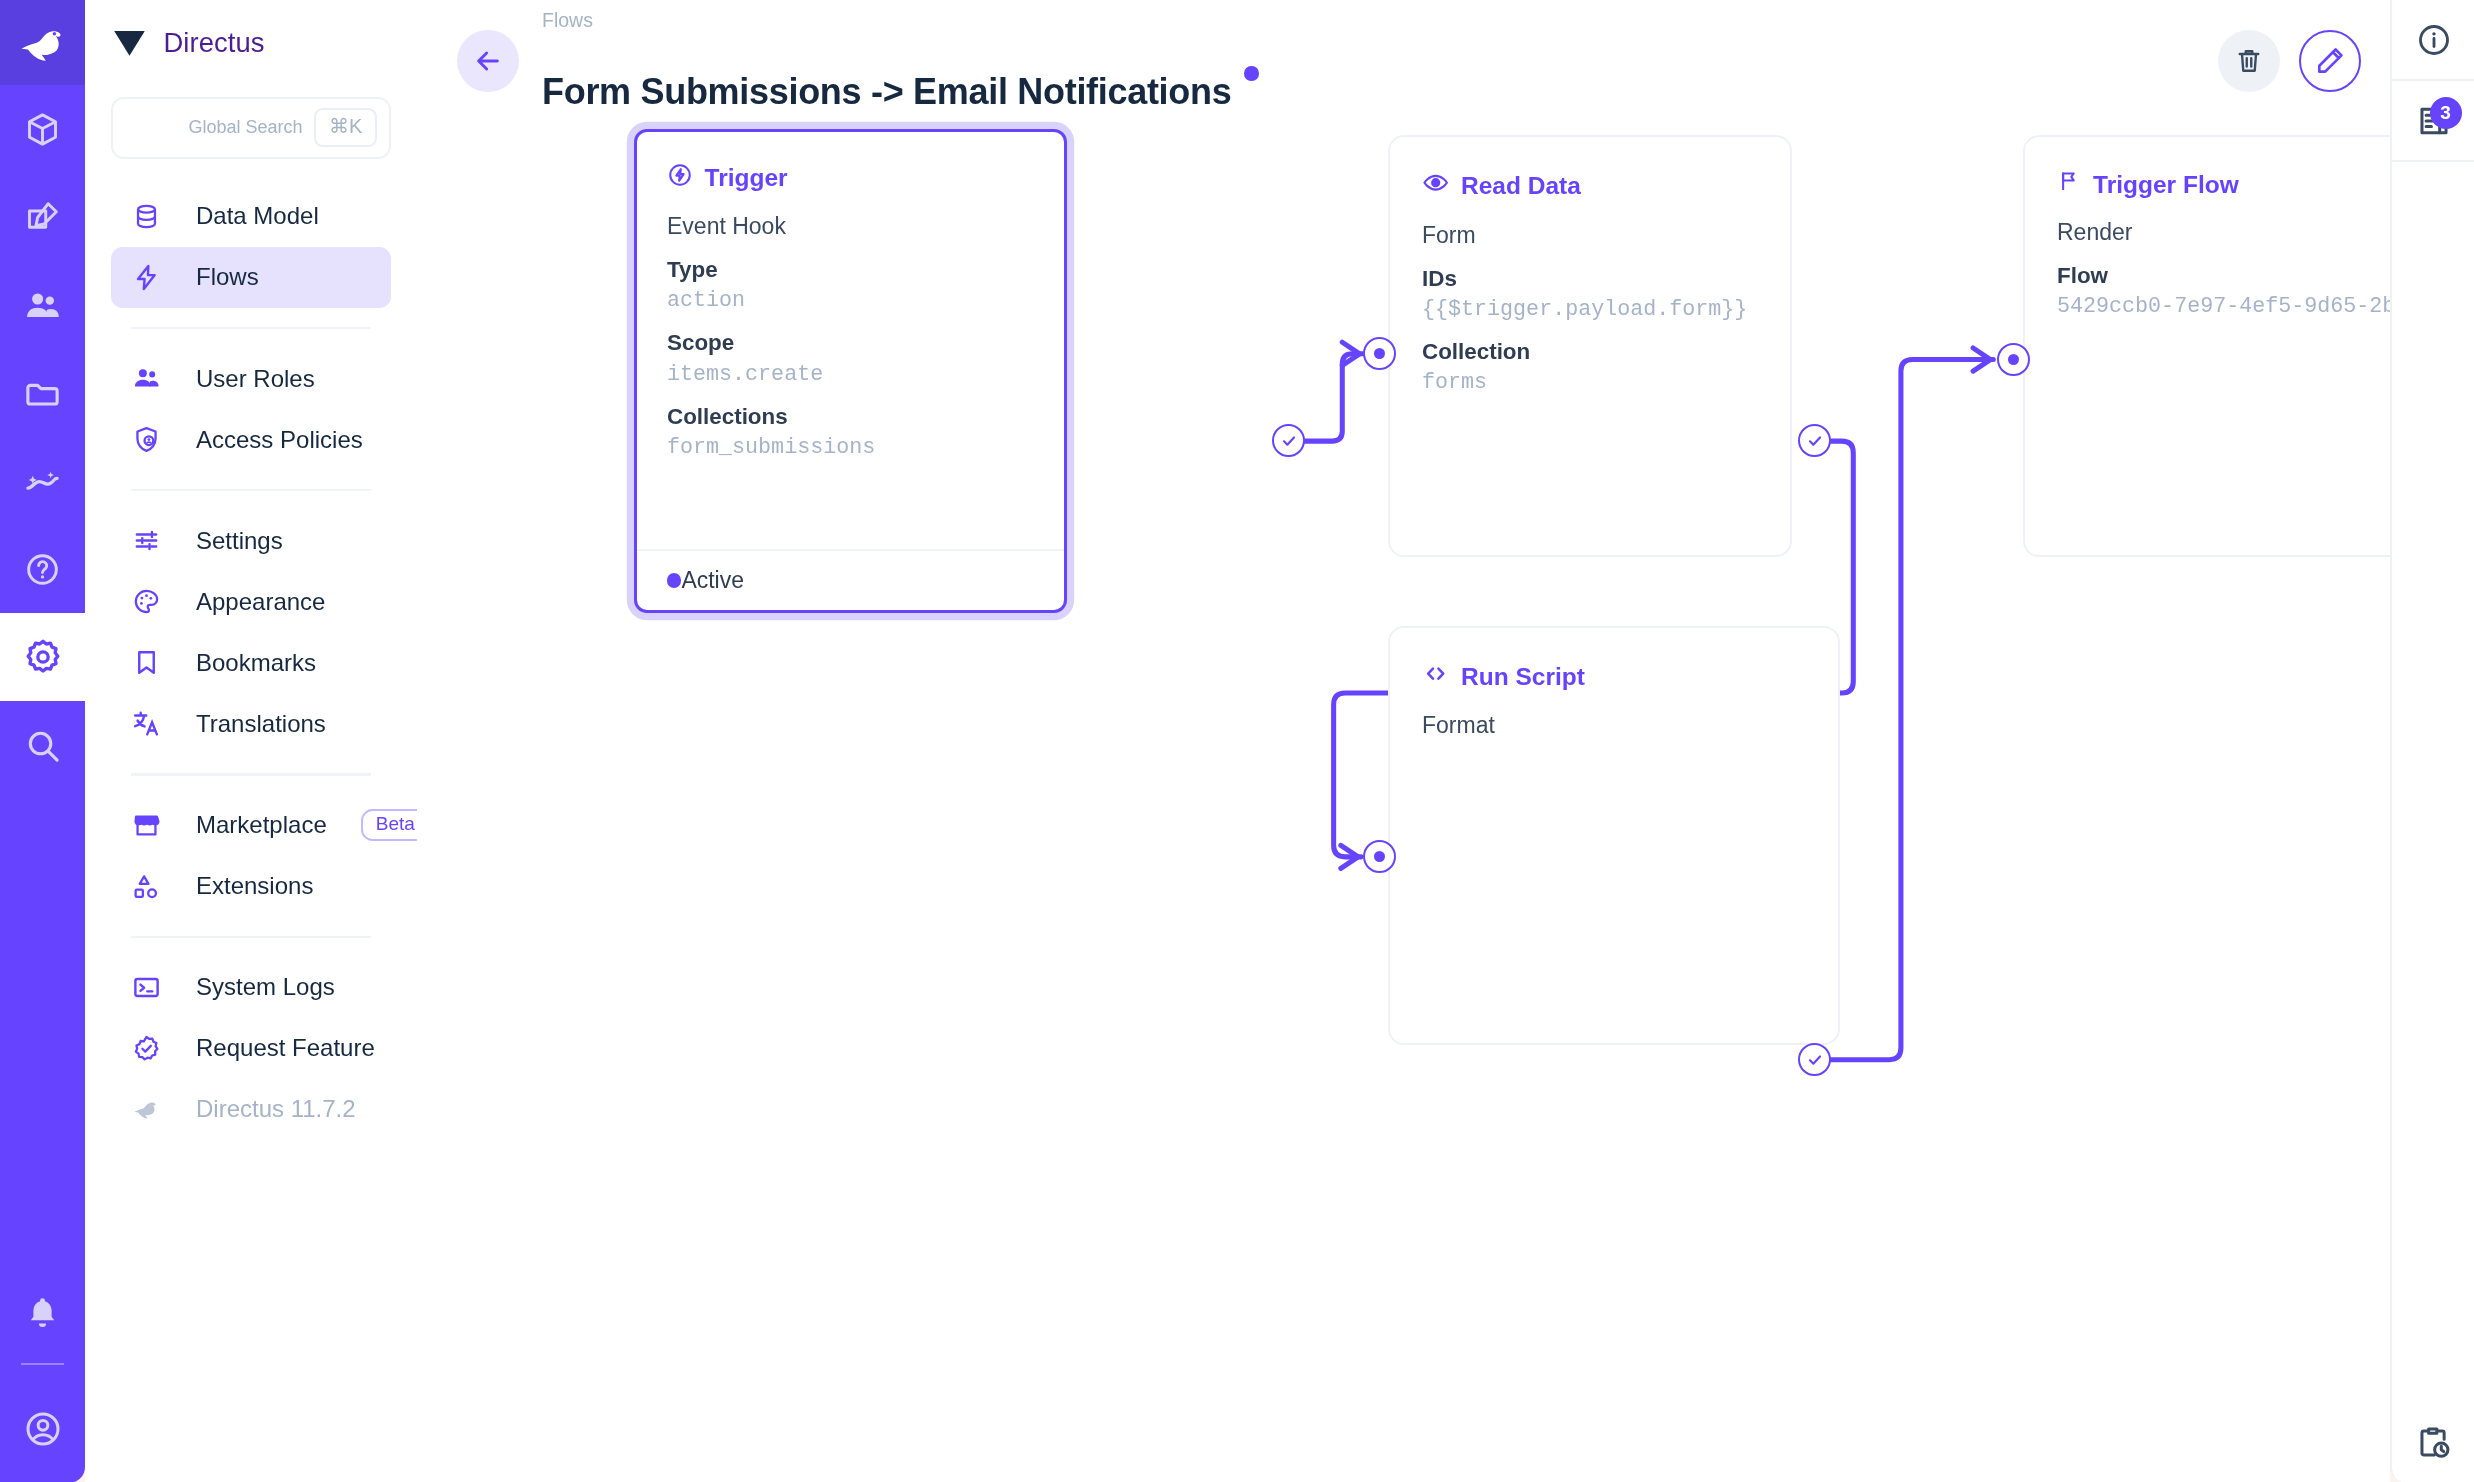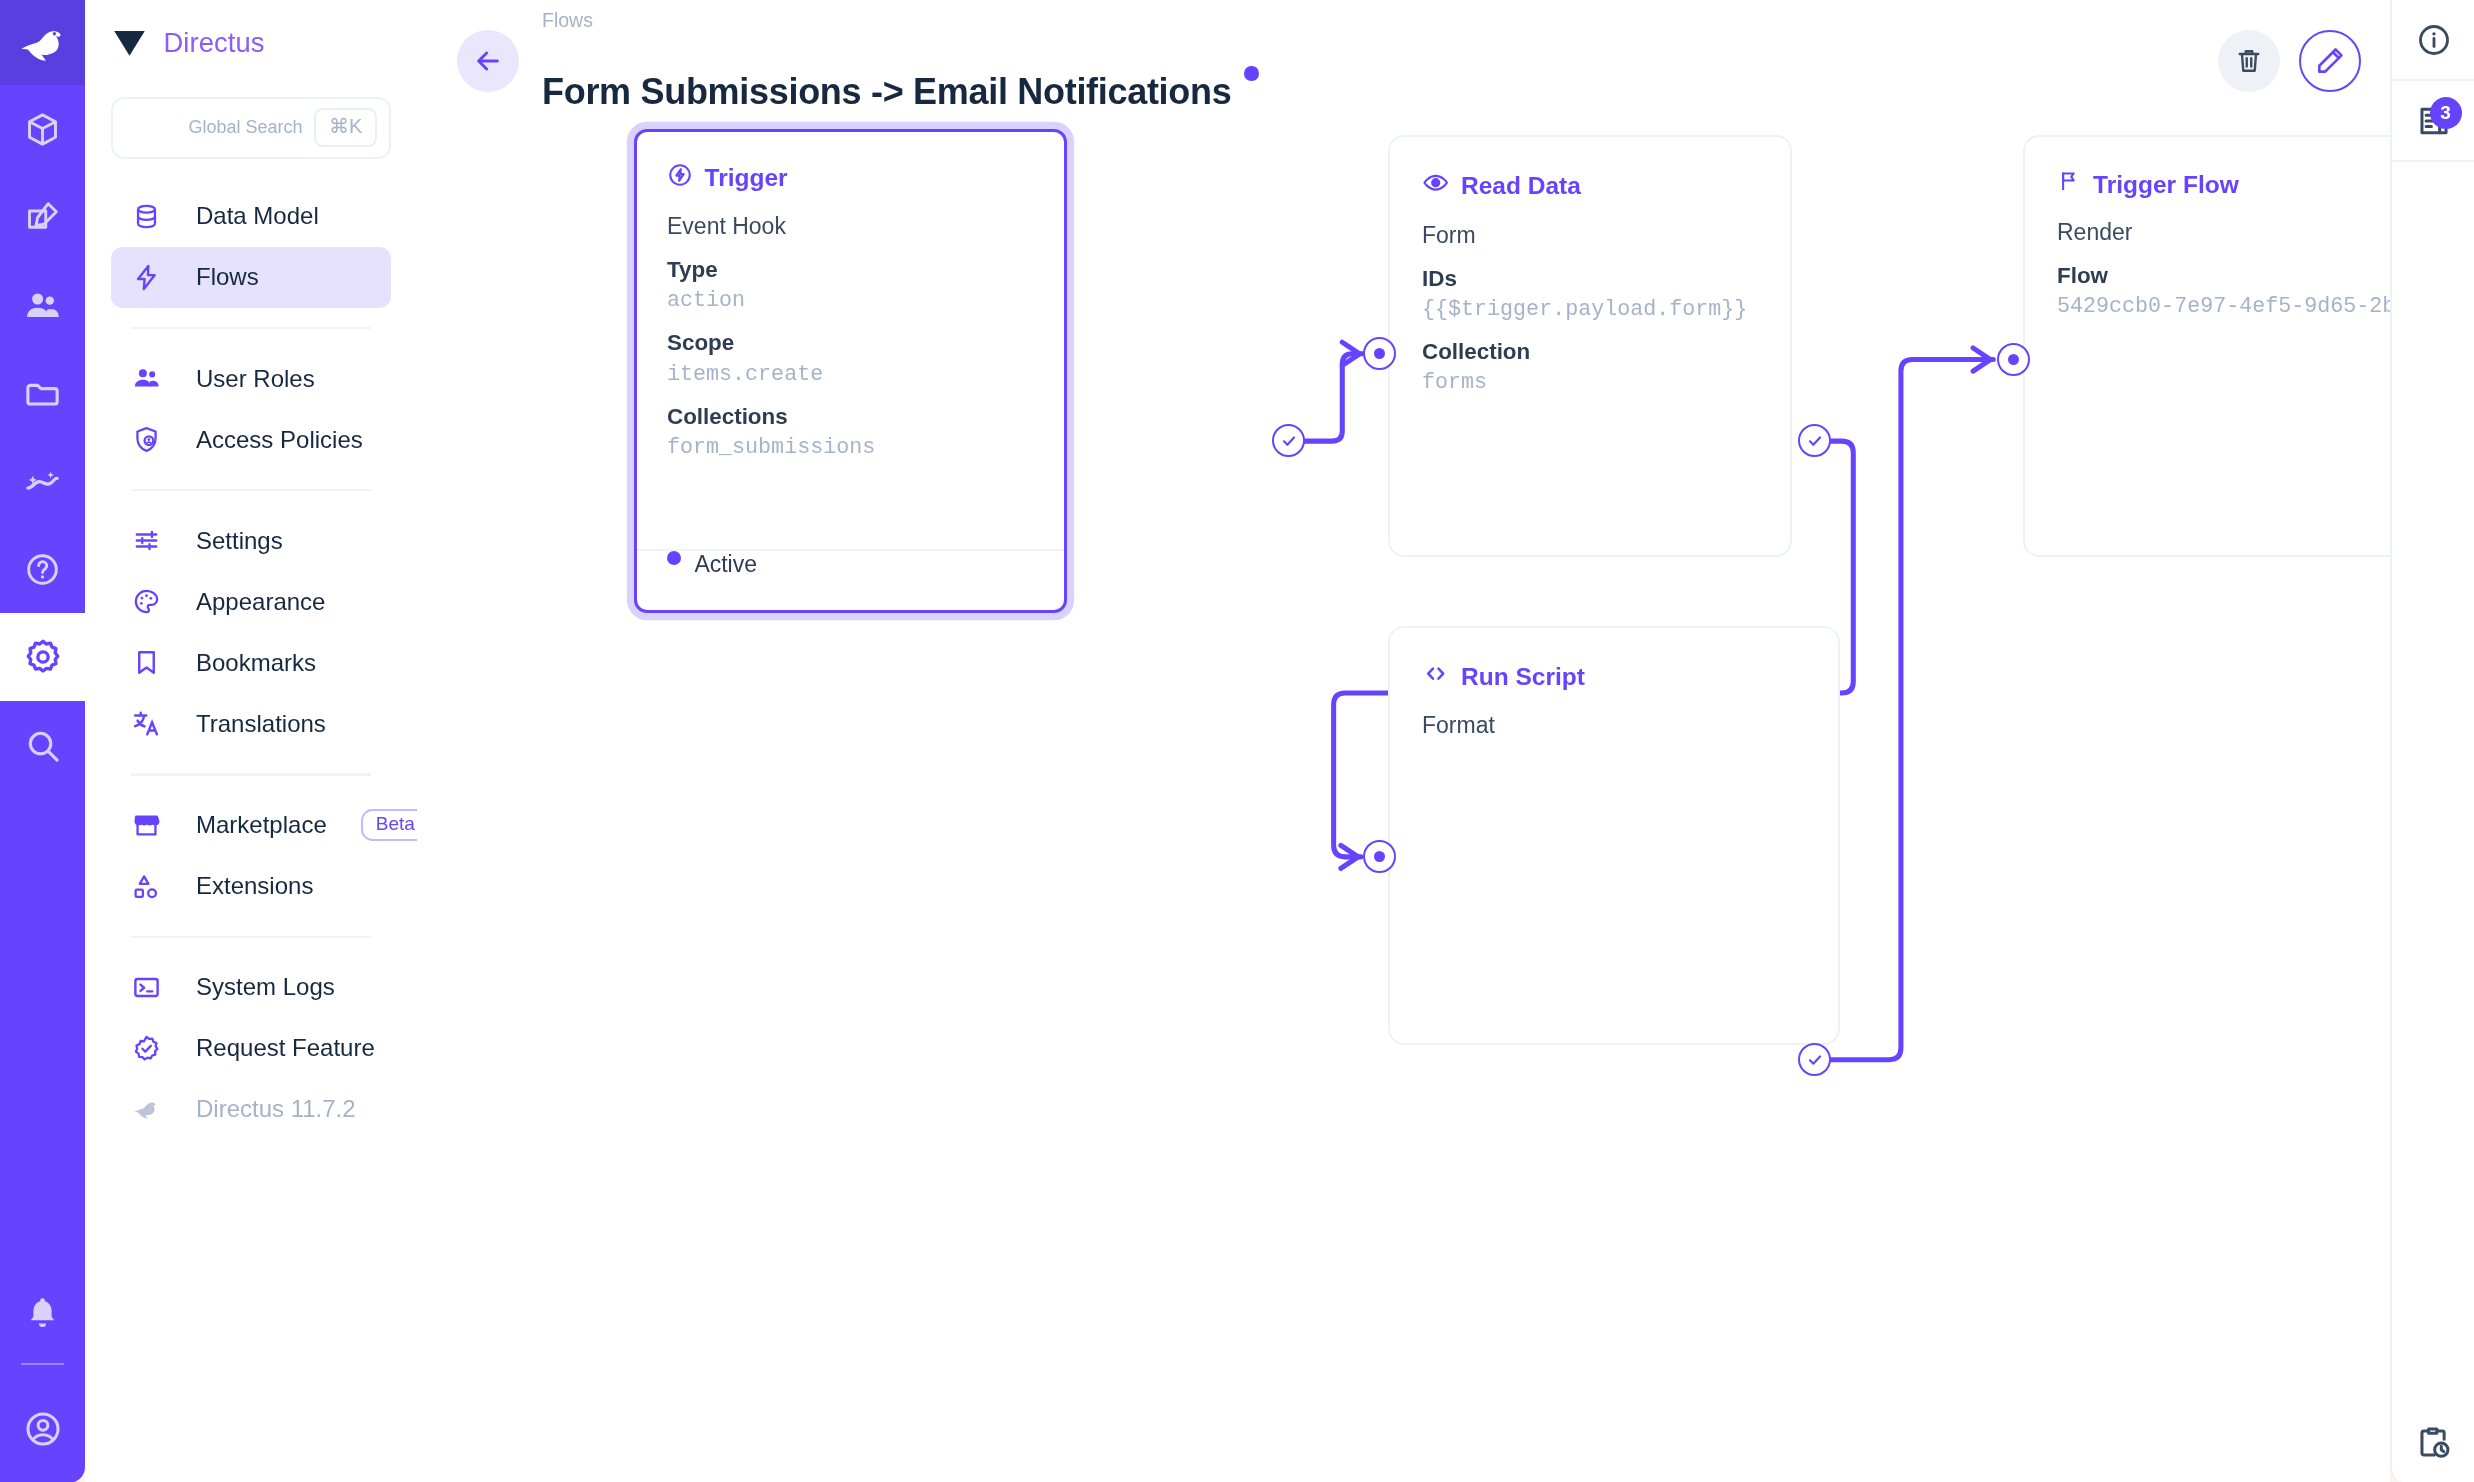--- a/index.html
+++ b/index.html
@@ -35,21 +35,21 @@
   
   .nav {
     width: 332px; flex: 0 0 332px; height: 1483px;
     background: #ffffff; padding: 0 0 0 0;
     display:flex; flex-direction: column;
   }
   .nav-brand {
     height: 85px; display:flex; align-items:center; gap: 16px;
     padding-left: 27.4px;
   }
-  .nav-brand-title { font-size: 27.4px; font-weight: 400; color: #8b5cf6; letter-spacing: 0.1px; }
+  .nav-brand-title { font-size: 27.4px; font-weight: 400; color: #4c1d95; letter-spacing: 0.1px; }
   .search-wrap { padding: 11.6px 26px 0 26px; }
   .search-box {
     height: 62px; border: 2.9px solid #eef1f6; border-radius: 13px;
     display:flex; align-items:center; justify-content:flex-end; gap: 11.6px;
     padding-right: 11.6px;
   }
   .search-placeholder { font-size: 18px; color: #a5b3c9; }
   .search-kbd {
     border: 2.2px solid #eaeef5; border-radius: 8.7px;
     font-size: 20px; color: #a5b3c9; padding: 4.3px 13px 6.5px;
@@ -112,21 +112,21 @@
   }
   .node-subtitle { font-size: 23px; color: #3a4a61; margin-bottom: 14.4px; line-height: 1.2; }
   .kv-key { font-size: 22.4px; font-weight: 700; color: #2e3d52; line-height: 1.35; }
   .kv-val {
     font-family: "Liberation Mono", monospace;
     font-size: 21.7px; color: #a5b3c9; line-height: 1.45; margin-bottom: 11.6px;
     white-space: nowrap; overflow: hidden;
   }
   .node-footer {
     margin-top: auto; border-top: 2.2px solid #f0f3f8;
-    display:flex; align-items:flex-start; gap: 13px;
+    display:flex; align-items:center; 
     height: 61px; margin-left: -30px; margin-right: -30px; padding: 0 30px;
   }
   .active-dot { width: 14.4px; height: 14.4px; border-radius: 50%; background: #6644ff; }
   .active-label { font-size: 23px; color: #2e3d52; }
 
   
   .port {
     position: absolute; width: 33px; height: 33px; border-radius: 50%;
     border: 2.9px solid #6644ff; background: #ffffff;
     display:flex; align-items:center; justify-content:center; cursor:pointer;

